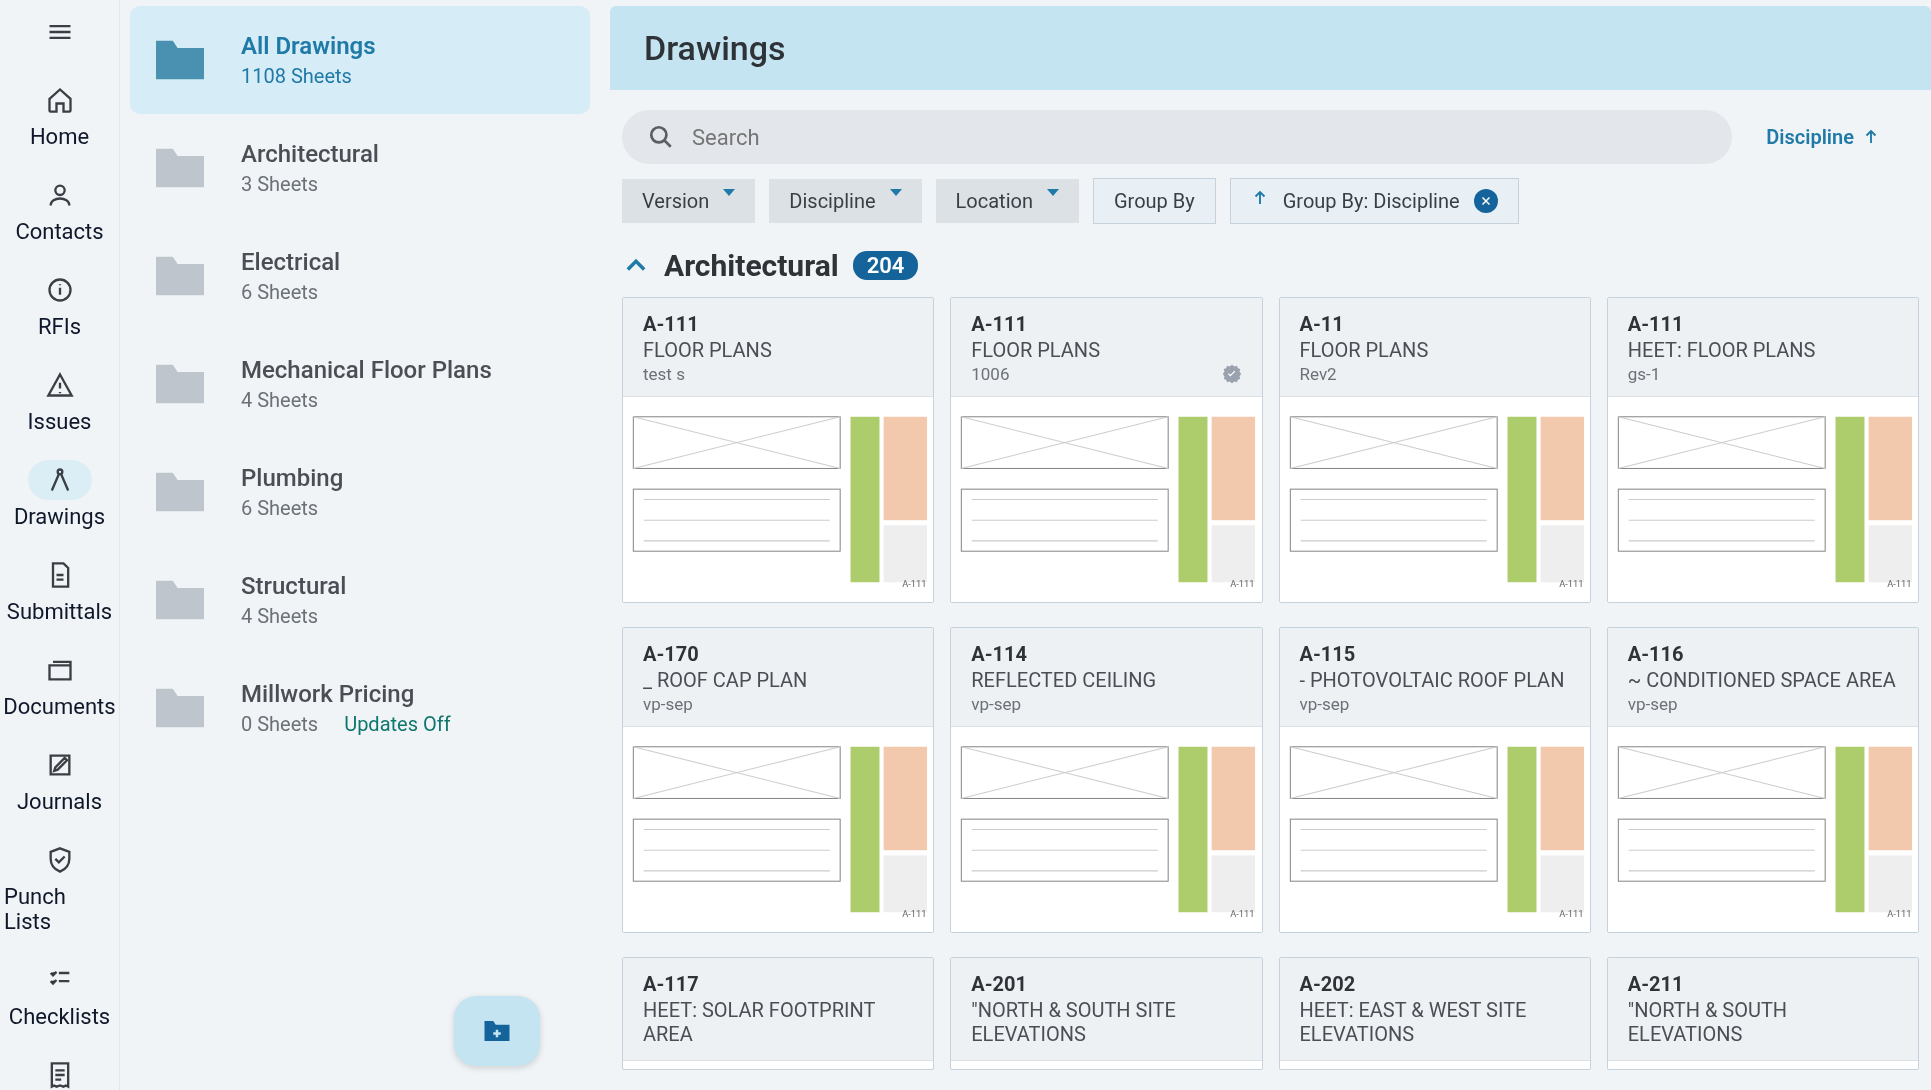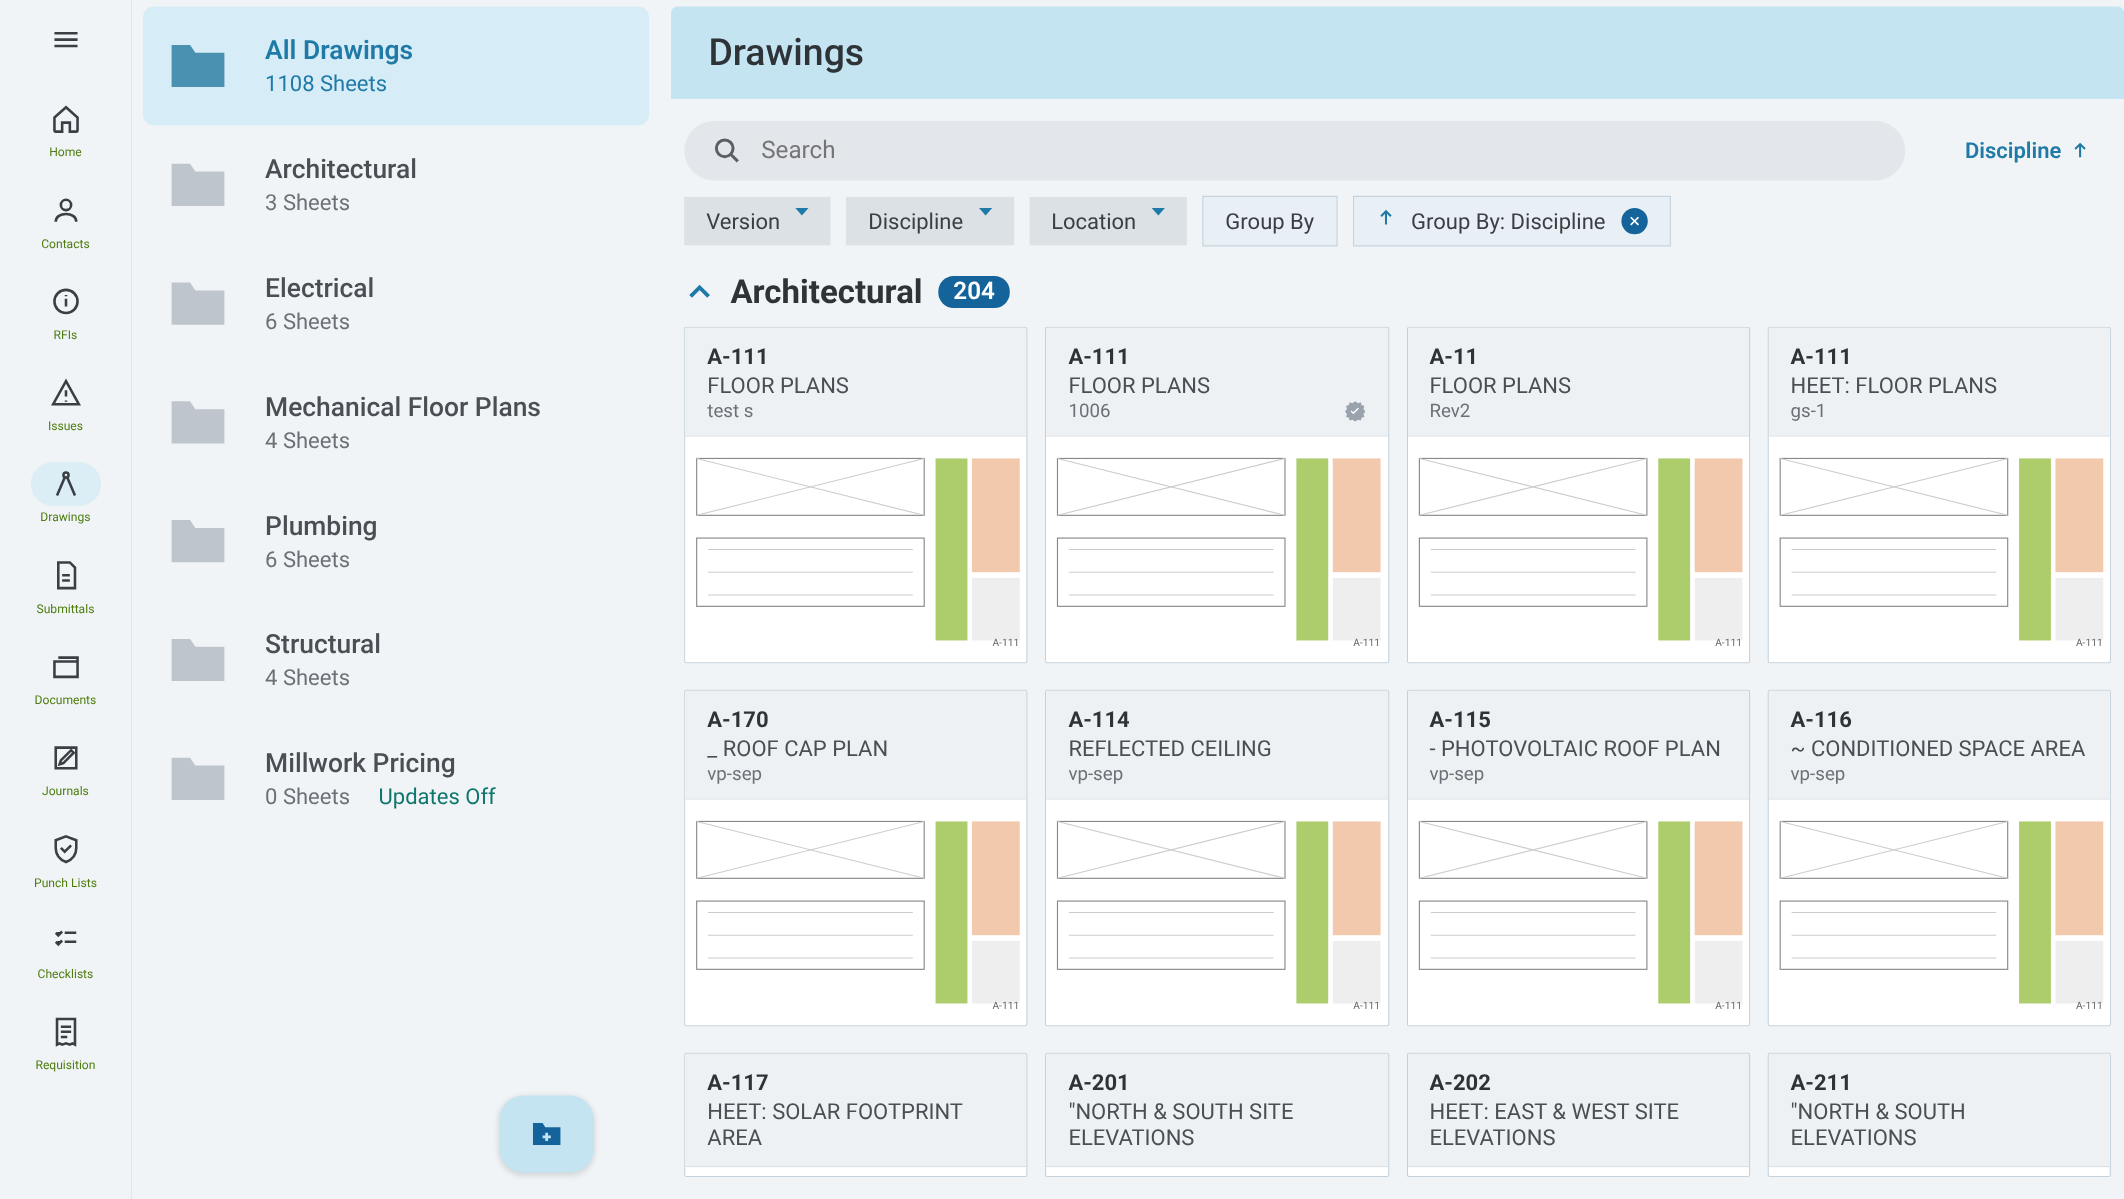--- a/index.html
+++ b/index.html
@@ -4,41 +4,41 @@
 <style>
 * { box-sizing: border-box; margin: 0; padding: 0; font-family: -apple-system, BlinkMacSystemFont, "Segoe UI", Roboto, sans-serif; }
 body { background: #f1f4f6; display: flex; height: 1090px; width: 1931px; overflow: hidden; }
 
 
 .nav-rail { width: 120px; background: #f1f4f6; display: flex; flex-direction: column; align-items: center; padding-top: 18px; gap: 6px; border-right: 1px solid #e3e7eb; }
 .nav-hamburger { width: 36px; height: 36px; display:flex; align-items:center; justify-content:center; margin-bottom: 18px; cursor:pointer; }
 .nav-item { display:flex; flex-direction:column; align-items:center; gap:4px; padding: 10px 4px; width:100%; cursor:pointer; }
 .nav-item.active .nav-icon-wrap { background:#dceef5; border-radius: 20px; padding: 6px 18px; }
 .nav-icon-wrap { display:flex; align-items:center; justify-content:center; padding: 6px 18px; }
-.nav-label { font-size: 11px; color:#4d7c0f; }
+.nav-label { font-size: 22px; color:#0f172a; }
 .nav-icon { width:28px; height:28px; color:#3a3f45; }
 
 
 .folder-sidebar { width: 480px; background:#f1f4f6; padding: 6px 10px; position:relative; }
 .folder-item { display:flex; align-items:center; gap: 31px; padding: 26px 20px; border-radius: 10px; cursor:pointer; }
 .folder-item.active { background:#d6ecf6; }
 .folder-icon { width:60px; height:48px; color:#bfc5cc; flex-shrink:0; }
 .folder-item.active .folder-icon { color:#4a90b0; }
 .folder-text .folder-title { font-size: 24px; color:#4a4f55; font-weight: 500; }
 .folder-item.active .folder-title { color:#1f7aa8; font-weight: 600; }
 .folder-sub { font-size: 20px; color:#6b7178; margin-top:4px; display:flex; gap: 26px; }
 .folder-item.active .folder-sub { color:#1f7aa8; }
 .folder-updates { color:#0f766e; }
 .fab { position:absolute; bottom: 24px; right: 60px; width: 86px; height: 70px; border-radius: 22px; background:#c5e4f2; display:flex; align-items:center; justify-content:center; cursor:pointer; box-shadow: 0 2px 6px rgba(0,0,0,0.15); }
 
 
 .main { flex:1; display:flex; flex-direction:column; overflow:hidden; background:#f1f4f6; padding-left: 10px; padding-top: 6px;}
 .main-header { background:#c5e4f2; border-radius: 6px 6px 0 0; padding: 22px 34px; }
 .main-title { font-size: 34px; color:#2e3338; font-weight: 500; }
-.controls-row { display:flex; align-items:center; gap: 18px; padding: 20px 5px 10px 12px; }
+.controls-row { display:flex; align-items:center; gap: 18px; padding: 20px 25px 10px 12px; }
 .search-box { flex:1; background:#e3e7eb; border-radius: 30px; display:flex; align-items:center; gap: 18px; padding: 14px 26px; max-width: 1110px; }
 .search-box input { border:none; background:transparent; font-size: 22px; color:#4a4f55; outline:none; flex:1; }
 .sort-label { display:flex; align-items:center; gap: 8px; font-size: 20px; color:#1f7aa8; font-weight:600; cursor:pointer; margin-left:auto; margin-right: 26px; }
 
 .chip-row { display:flex; align-items:center; gap: 14px; padding: 4px 12px 16px 12px; flex-wrap:wrap; }
 .chip { background:#dce1e6; border-radius: 0; padding: 10px 20px; font-size: 20px; color:#3a3f45; display:flex; align-items:flex-start; gap: 14px; cursor:pointer; }
 .chip.outlined { background:#e8f0f5; border:1px solid #c5d2dc; }
 .chip.active { background:#e8f0f5; border:1px solid #c5d2dc; }
 .chip-caret { width:0; height:0; border-left:6px solid transparent; border-right:6px solid transparent; border-top:7px solid #1f7aa8; }
 .chip-close { width:24px; height:24px; background:#14649b; border-radius:50%; display:flex; align-items:center; justify-content:center; color:#fff; font-size:14px; }

